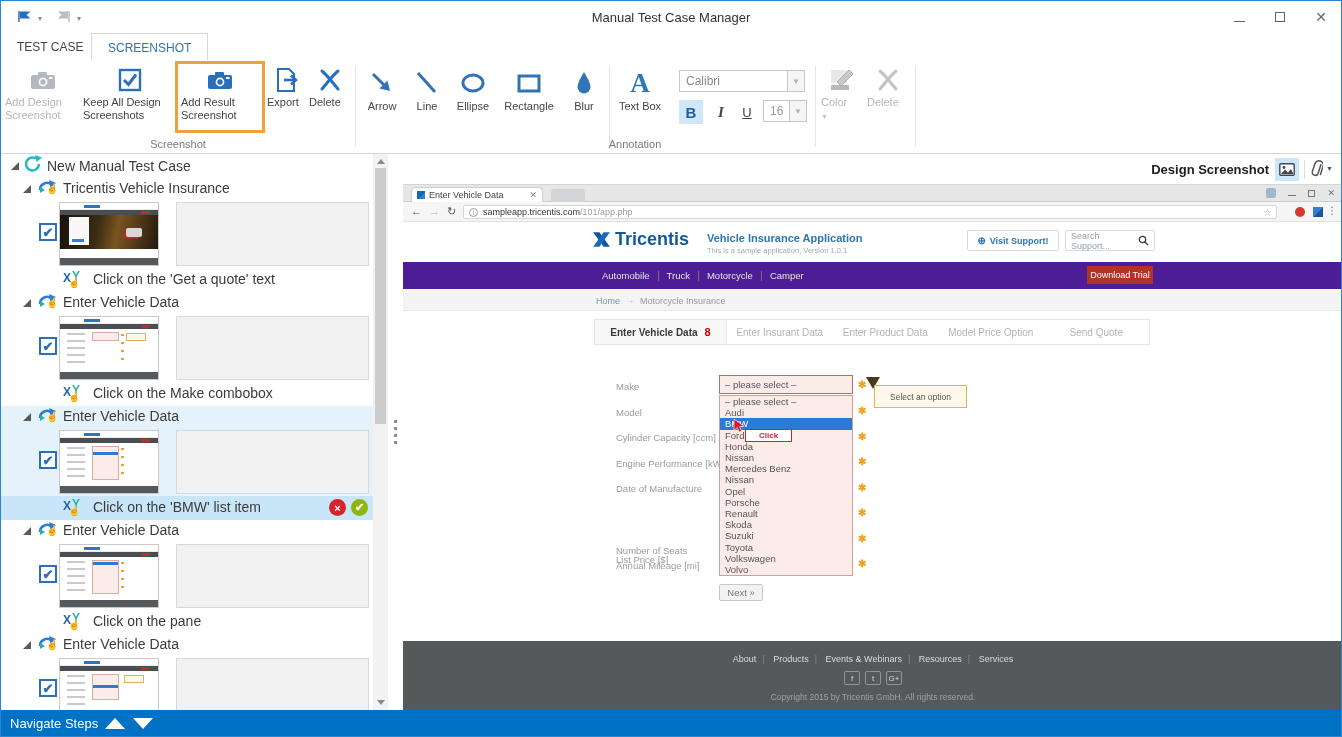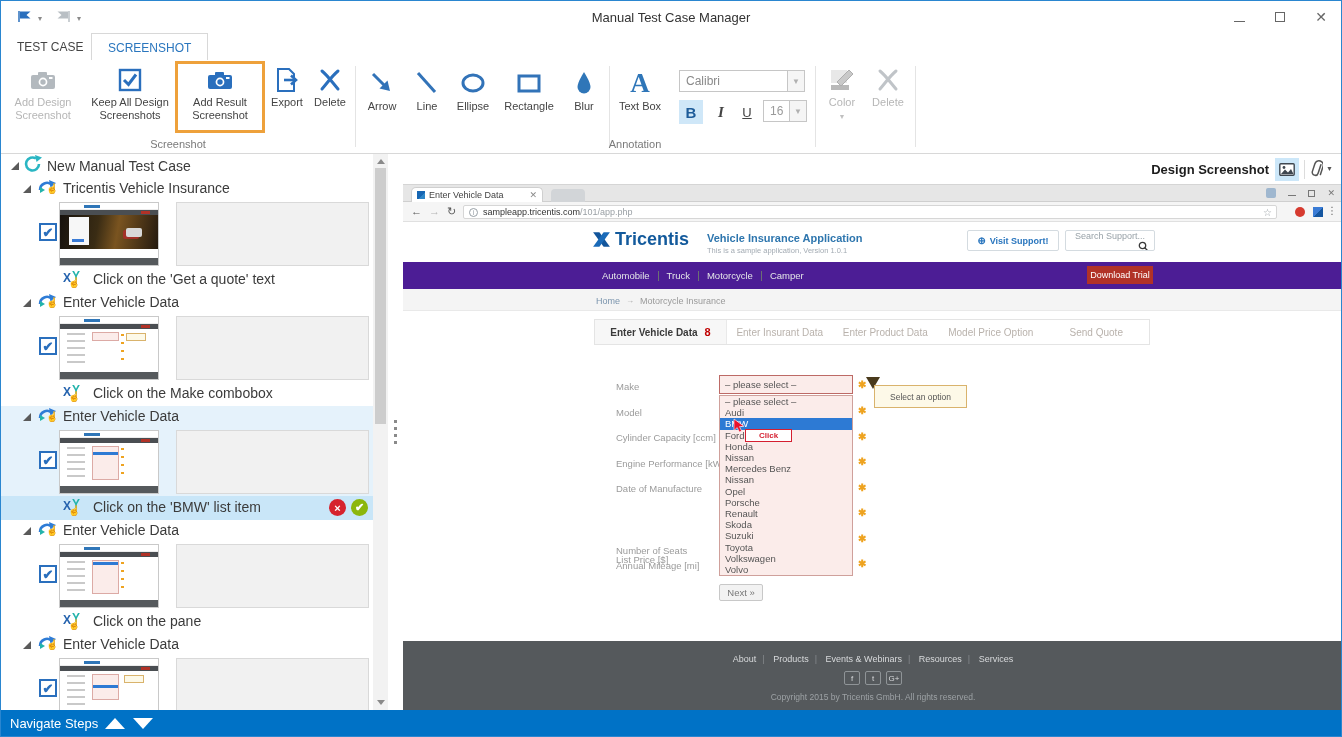--- a/index.html
+++ b/index.html
@@ -18,21 +18,21 @@
 
 
 .tabrow { position:absolute; top:32px; left:0; right:0; height:27px; background:#fff; }
 .tab-plain { position:absolute; left:16px; top:7px; font-size:12px; color:#444; }
 .tab-active { position:absolute; left:90px; top:0px; height:27px; padding:7px 16px 0 16px; background:#fff; border:1px solid #d8d8d8; border-bottom:none; color:#2a76be; font-size:12px; }
 
 
 .ribbon { position:absolute; top:59px; left:0; right:0; height:94px; background:#fff; border-bottom:1px solid #d8d8d8; }
 .glabel { position:absolute; bottom:3px; text-align:center; font-size:11px; color:#7a7a7a; }
 .rdiv { position:absolute; top:6px; bottom:6px; width:1px; background:#e4e4e4; }
-.rbtn { position:absolute; top:4px; text-align:center; font-size:11px; color:#444; line-height:13px; cursor:default; }
+.rbtn { position:absolute; top:4px; text-align:left; font-size:11px; color:#444; line-height:13px; cursor:default; }
 .rbtn .icon { height:32px; display:flex; align-items:center; justify-content:center; }
 .rbtn.disabled { color:#b6b6b6; }
 .orange-box { position:absolute; left:174px; top:1px; width:90px; height:72px; border:3px solid #eea13b; }
 .stool { position:absolute; top:6px; text-align:center; font-size:11px; color:#444; }
 .stool .icon { height:34px; display:flex; align-items:center; justify-content:center; }
 .serif-a { font-family:"Liberation Serif", serif; font-size:27px; font-weight:bold; color:#2f76b8; line-height:30px; }
 .combo { position:absolute; display:flex; border:1px solid #c6c6c6; background:#fff; font-size:12px; color:#8a8a8a; align-items:center; }
 .combo .cv { flex:1; padding-left:6px; }
 .combo .ab { width:17px; align-self:stretch; border-left:1px solid #c6c6c6; background:#f5f5f5; color:#b0b0b0; font-size:8px; display:flex; align-items:center; justify-content:center; }
 .fbtn { position:absolute; top:40px; width:24px; height:24px; display:flex; align-items:center; justify-content:center; font-size:15px; color:#444; }
@@ -124,21 +124,21 @@
 .ext-blue { position:absolute; right:20px; top:5px; width:10px; height:10px; background:linear-gradient(135deg,#3a7bd5 55%,#1556a0 55%); }
 .bmenu { position:absolute; right:6px; top:3px; color:#666; font-size:10px; letter-spacing:0; }
 
 
 .bpage { position:absolute; top:37px; left:0; right:0; bottom:0; background:#fff; }
 .phead { position:relative; height:40px; background:#fff; }
 .brand { position:absolute; left:212px; top:7px; font-size:18px; font-weight:bold; color:#135a9c; }
 .apptitle { position:absolute; left:304px; top:10px; font-size:11px; font-weight:bold; color:#2e76ae; }
 .appsub { position:absolute; left:304px; top:24px; font-size:7.5px; color:#a3abb3; }
 .visitbtn { position:absolute; left:564px; top:8px; width:92px; height:21px; border:1px solid #d4dbe0; border-radius:2px; display:flex; align-items:center; justify-content:center; gap:4px; font-size:9px; font-weight:bold; color:#2a76be; background:#fff; }
-.searchbox { position:absolute; left:662px; top:8px; width:90px; height:21px; border:1px solid #d4dbe0; border-radius:2px; display:flex; align-items:center; font-size:9px; color:#98a2a8; padding:0 5px; background:#fff;flex-direction:column; }
+.searchbox { position:absolute; left:662px; top:8px; width:90px; height:21px; border:1px solid #d4dbe0; border-radius:2px; display:flex; align-items:center; font-size:9px; color:#98a2a8; padding:0 5px; background:#fff; }
 .searchbox svg { margin-left:auto; }
 .pnav { position:relative; height:27px; background:#4c1d95; }
 .pnav .items { position:absolute; left:199px; top:8px; display:flex; align-items:center; font-size:9.5px; color:#e4e6e8; }
 .pnav .sep { width:1px; height:10px; background:#6b6f73; margin:0 8px; }
 .trialbtn { position:absolute; left:684px; top:4px; width:66px; height:18px; background:#b13227; color:#fff; font-size:9px; display:flex; align-items:center; justify-content:center; }
 .pcrumb { position:relative; height:22px; background:#f4f4f4; border-bottom:1px solid #e9e9e9; font-size:9px; }
 .crumb-home { position:absolute; left:193px; top:7px; color:#7a94ad; }
 .crumb-arrow { position:absolute; left:223px; top:7px; color:#a8a8a8; font-size:8px; }
 .crumb-cur { position:absolute; left:237px; top:7px; color:#9a9a9a; }
 .pcontent { position:relative; height:330px; background:#fff; }

